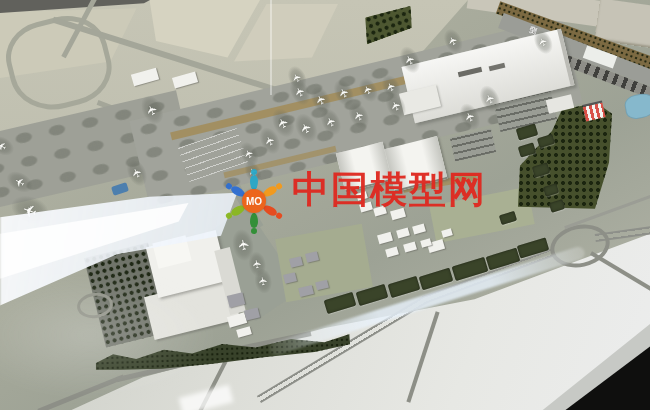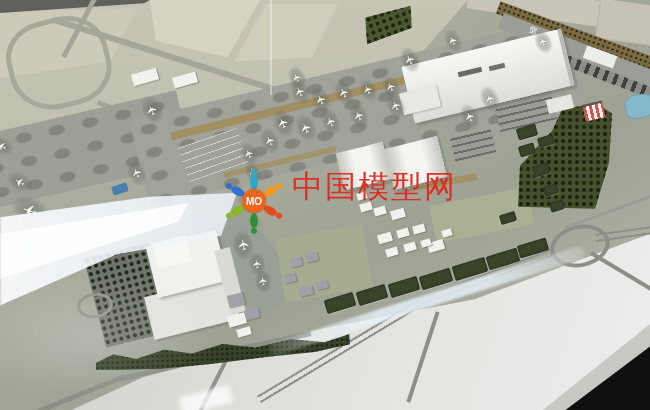--- a/index.html
+++ b/index.html
@@ -25,21 +25,21 @@
   .gb{background:#a0a0a6;box-shadow:1px 1px 1px rgba(90,90,88,.5);}
   .bldg-shadow{box-shadow:2px 3px 3px rgba(95,97,90,.45);}
   .wm{position:absolute;left:225px;top:171px;display:flex;gap:9px;align-items:flex-start;opacity:.96;}
   .wm-logo{position:relative;width:58px;height:58px;flex:0 0 auto;}
   .wm-center{position:absolute;left:29px;top:30px;width:24px;height:24px;border-radius:50%;
              background:#ef6318;transform:translate(-50%,-50%);display:flex;align-items:center;justify-content:center;
              color:#fff;font-size:10px;font-weight:bold;box-shadow:0 0 2px rgba(0,0,0,.25);}
   .petal{position:absolute;width:8px;height:15px;border-radius:50% 50% 45% 45% / 40% 40% 60% 60%;}
   .petal::before{content:"";position:absolute;top:-6px;left:50%;transform:translateX(-50%);
                  width:6px;height:6px;border-radius:50%;background:inherit;}
-  .wm-brand{font-size:31px;font-weight:400;color:#df2a21;letter-spacing:2px;line-height:1.05;}
+  .wm-brand{font-size:37px;font-weight:700;color:#df2a21;letter-spacing:2px;line-height:1.05;}
   .wm-url{font-size:15.5px;font-weight:700;color:#df2a21;letter-spacing:.5px;margin-top:3px;}
   .vlabel{position:absolute;left:531px;top:19px;transform:rotate(18deg);color:#fff;opacity:.85;
           font-size:8px;line-height:1.05;writing-mode:vertical-rl;letter-spacing:1px;text-shadow:0 0 1px rgba(60,60,60,.8);}
 </style>
 </head>
 <body>
 
 <div class="photo">
 
   <div class="full" style="clip-path:polygon(0 0,72% 0,62% 18%,40% 26%,0 32%);background:linear-gradient(#c6c5b5,#b4b6a7);"></div>

